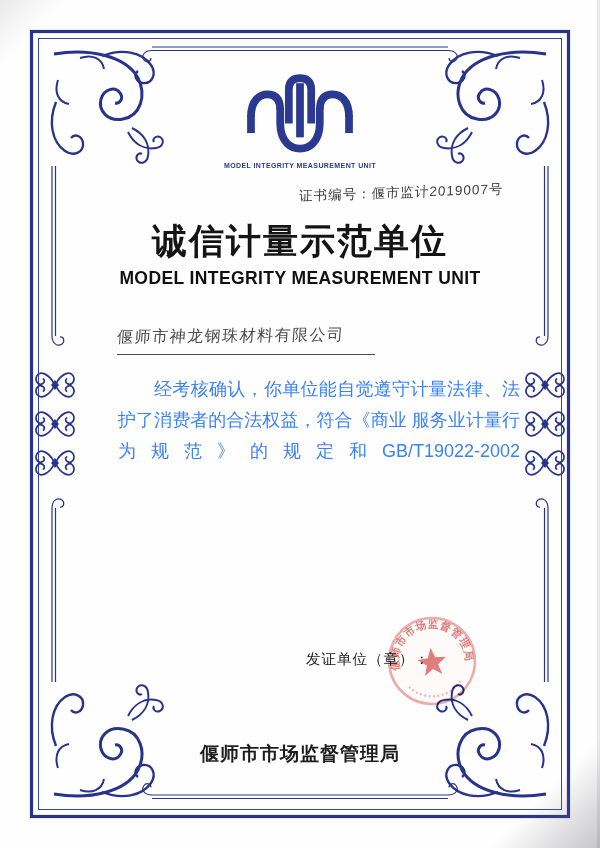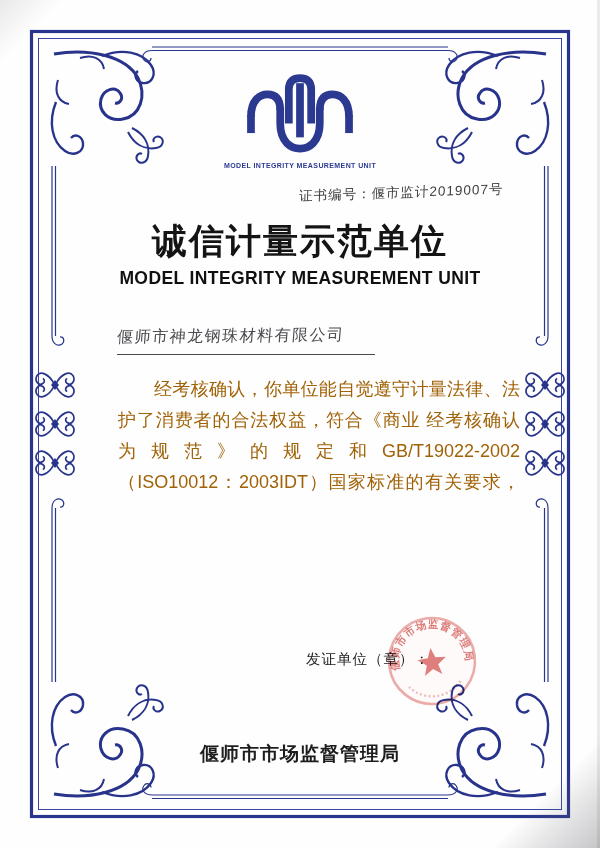--- a/index.html
+++ b/index.html
@@ -40,21 +40,21 @@
     position:absolute;top:326px;left:117px;width:258px;height:28px;
     border-bottom:1.6px solid #4a4a4e;
   }
   .awardee .hand{
     display:inline-block;font-size:16px;color:#4b4b50;letter-spacing:1.5px;
     transform:rotate(-0.6deg) skewX(-5deg);white-space:nowrap;
   }
   
   .body-text{
     position:absolute;top:374px;left:118px;width:402px;
-    font-size:18px;color:#a16207;
+    font-size:18px;color:#3b82f6;
   }
   .bl{
     line-height:31px;height:31px;
     text-align:justify;text-align-last:justify;
     white-space:nowrap;
   }
   .bl.first{text-indent:2em;}
   .bl.last{text-align-last:left;white-space:normal;}
   
   .issue-label{
@@ -170,23 +170,22 @@
 
   <div class="title">诚信计量示范单位</div>
   <div class="subtitle">MODEL INTEGRITY MEASUREMENT UNIT</div>
 
   <div class="awardee">
     <span class="hand">偃师市神龙钢珠材料有限公司</span>
   </div>
 
   <div class="body-text">
     <div class="bl first">经考核确认，你单位能自觉遵守计量法律、法</div>
-    <div class="bl">护了消费者的合法权益，符合《商业 经考核确认</div>
+    <div class="bl">护了消费者的合法权益，符合《商业 服务业计量行</div>
     <div class="bl">为规范》的规定和GB/T19022-2002</div>
-    <div class="bl">（ISO10012：2003IDT）国家标准的有关要求，</div>
   </div>
 
   <div class="issue-label">发证单位（章）：</div>
 
   <svg class="seal" viewBox="0 0 94 94">
     <circle cx="47" cy="47" r="43" fill="rgba(255,205,205,0.10)" stroke="rgba(214,88,84,0.60)" stroke-width="2.6"></circle>
     <path id="sealArc" d="M15.5,58.5 A33.5,33.5 0 1 1 78.5,58.5" fill="none"></path>
     <text font-size="10.5" fill="rgba(205,70,66,0.85)" letter-spacing="1">
       <textPath href="#sealArc" startOffset="50%" text-anchor="middle">偃师市市场监督管理局</textPath>
     </text>

